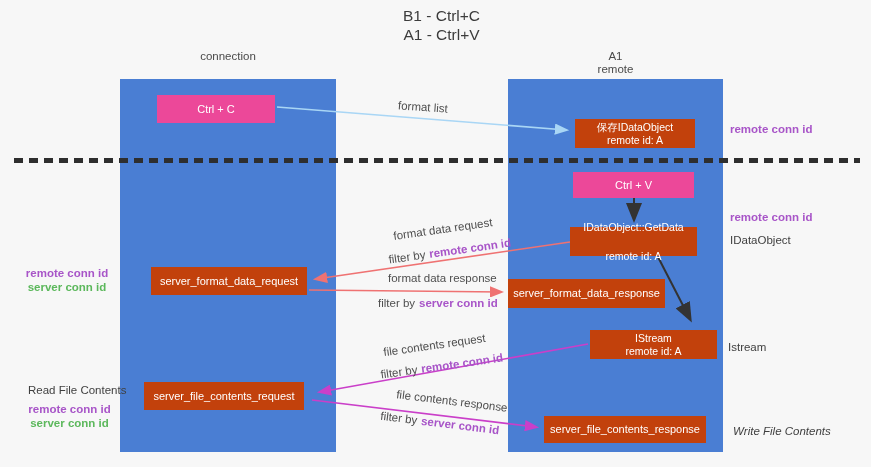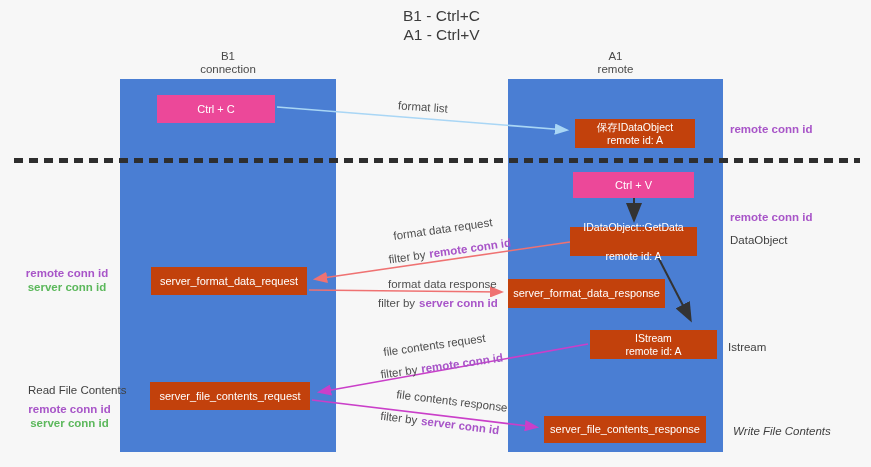--- a/index.html
+++ b/index.html
@@ -34,21 +34,20 @@
 <body>
 
 <div id="stage">
 
   <div class="title">
     <div>B1 - Ctrl+C</div>
     <div>A1 - Ctrl+V</div>
   </div>
 
   <div class="lane-header" style="left:120px; top:50px; width:216px;">
-    <div>B1</div>
     <div>connection</div>
   </div>
   <div class="lane-header" style="left:508px; top:50px; width:215px;">
     <div>A1</div>
     <div>remote</div>
   </div>
 
   <div class="lane" style="left:120px; top:79px; width:216px; height:373px;"></div>
   <div class="lane" style="left:508px; top:79px; width:215px; height:373px;"></div>
 
@@ -102,53 +101,53 @@
 
   <div class="box orange" style="left:508px; top:279px; width:157px; height:29px;">
     <div>server_format_data_response</div>
   </div>
 
   <div class="box orange" style="left:590px; top:330px; width:127px; height:29px; font-size:10.5px;">
     <div>IStream</div>
     <div>remote id: A</div>
   </div>
 
-  <div class="box orange" style="left:150px; top:382px; width:160px; height:28px;">
+  <div class="box orange" style="left:144px; top:382px; width:160px; height:28px;">
     <div>server_file_contents_request</div>
   </div>
 
   <div class="box orange" style="left:544px; top:416px; width:162px; height:27px;">
     <div>server_file_contents_response</div>
   </div>
 
   <div class="edge-label" style="left:398px; top:101px; transform:rotate(4deg);">format list</div>
 
   <div class="edge-label" style="left:393px; top:223px; transform:rotate(-8deg);">format data request</div>
   <div class="edge-label" style="left:388px; top:245px; transform:rotate(-8deg);">
     <span>filter by</span><span class="fid">remote conn id</span>
   </div>
 
-  <div class="edge-label" style="left:388px; top:278px;">format data response</div>
+  <div class="edge-label" style="left:388px; top:272px;">format data response</div>
   <div class="edge-label" style="left:378px; top:297px;">
     <span>filter by</span><span class="fid">server conn id</span>
   </div>
 
   <div class="edge-label" style="left:383px; top:339px; transform:rotate(-8deg);">file contents request</div>
   <div class="edge-label" style="left:380px; top:360px; transform:rotate(-8deg);">
     <span>filter by</span><span class="fid">remote conn id</span>
   </div>
 
   <div class="edge-label" style="left:396px; top:395px; transform:rotate(7deg);">file contents response</div>
   <div class="edge-label" style="left:380px; top:417px; transform:rotate(7deg);">
     <span>filter by</span><span class="fid">server conn id</span>
   </div>
 
   <div class="side-label purple-b" style="left:730px; top:123px;">remote conn id</div>
   <div class="side-label purple-b" style="left:730px; top:211px;">remote conn id</div>
-  <div class="side-label" style="left:730px; top:234px;">DataObject</div>
+  <div class="side-label" style="left:730px; top:234px;">IDataObject</div>
   <div class="side-label" style="left:728px; top:341px;">Istream</div>
   <div class="side-label" style="left:733px; top:425px;font-style:italic;">Write File Contents</div>
 
   <div class="side-label stack" style="left:22px; top:266px; width:90px;">
     <div class="purple-b">remote conn id</div>
     <div class="green-b">server conn id</div>
   </div>
   <div class="side-label" style="left:28px; top:384px;">Read File Contents</div>
   <div class="side-label stack" style="left:22px; top:402px; width:95px;">
     <div class="purple-b">remote conn id</div>

